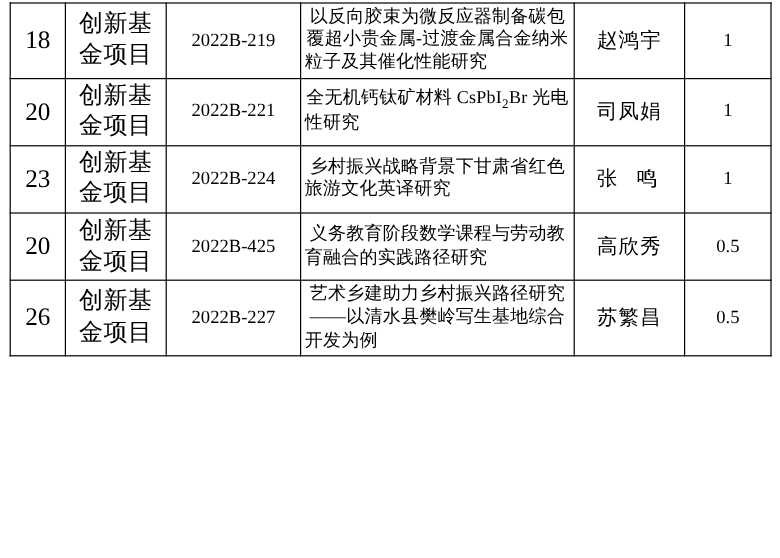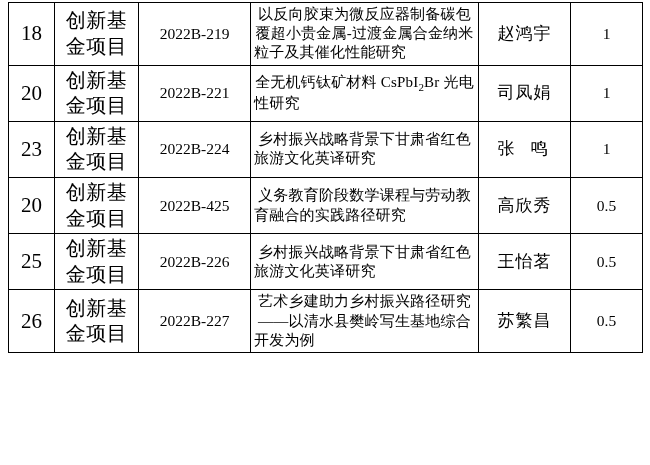--- a/index.html
+++ b/index.html
@@ -119,28 +119,20 @@
       </tr>
       <tr>
         <td class="cell-num">20</td>
         <td class="cell-type">创新基金项目</td>
         <td class="cell-code">2022B-425</td>
         <td class="cell-title">义务教育阶段数学课程与劳动教育融合的实践路径研究</td>
         <td class="cell-person">高欣秀</td>
         <td class="cell-score">0.5</td>
       </tr>
       <tr>
-        <td class="cell-num">25</td>
-        <td class="cell-type">创新基金项目</td>
-        <td class="cell-code">2022B-226</td>
-        <td class="cell-title">乡村振兴战略背景下甘肃省红色旅游文化英译研究</td>
-        <td class="cell-person">王怡茗</td>
-        <td class="cell-score">0.5</td>
-      </tr>
-      <tr>
         <td class="cell-num">26</td>
         <td class="cell-type">创新基金项目</td>
         <td class="cell-code">2022B-227</td>
         <td class="cell-title">艺术乡建助力乡村振兴路径研究——以清水县樊岭写生基地综合开发为例</td>
         <td class="cell-person">苏繁昌</td>
         <td class="cell-score">0.5</td>
       </tr>
     </tbody>
   </table>
 </div>

